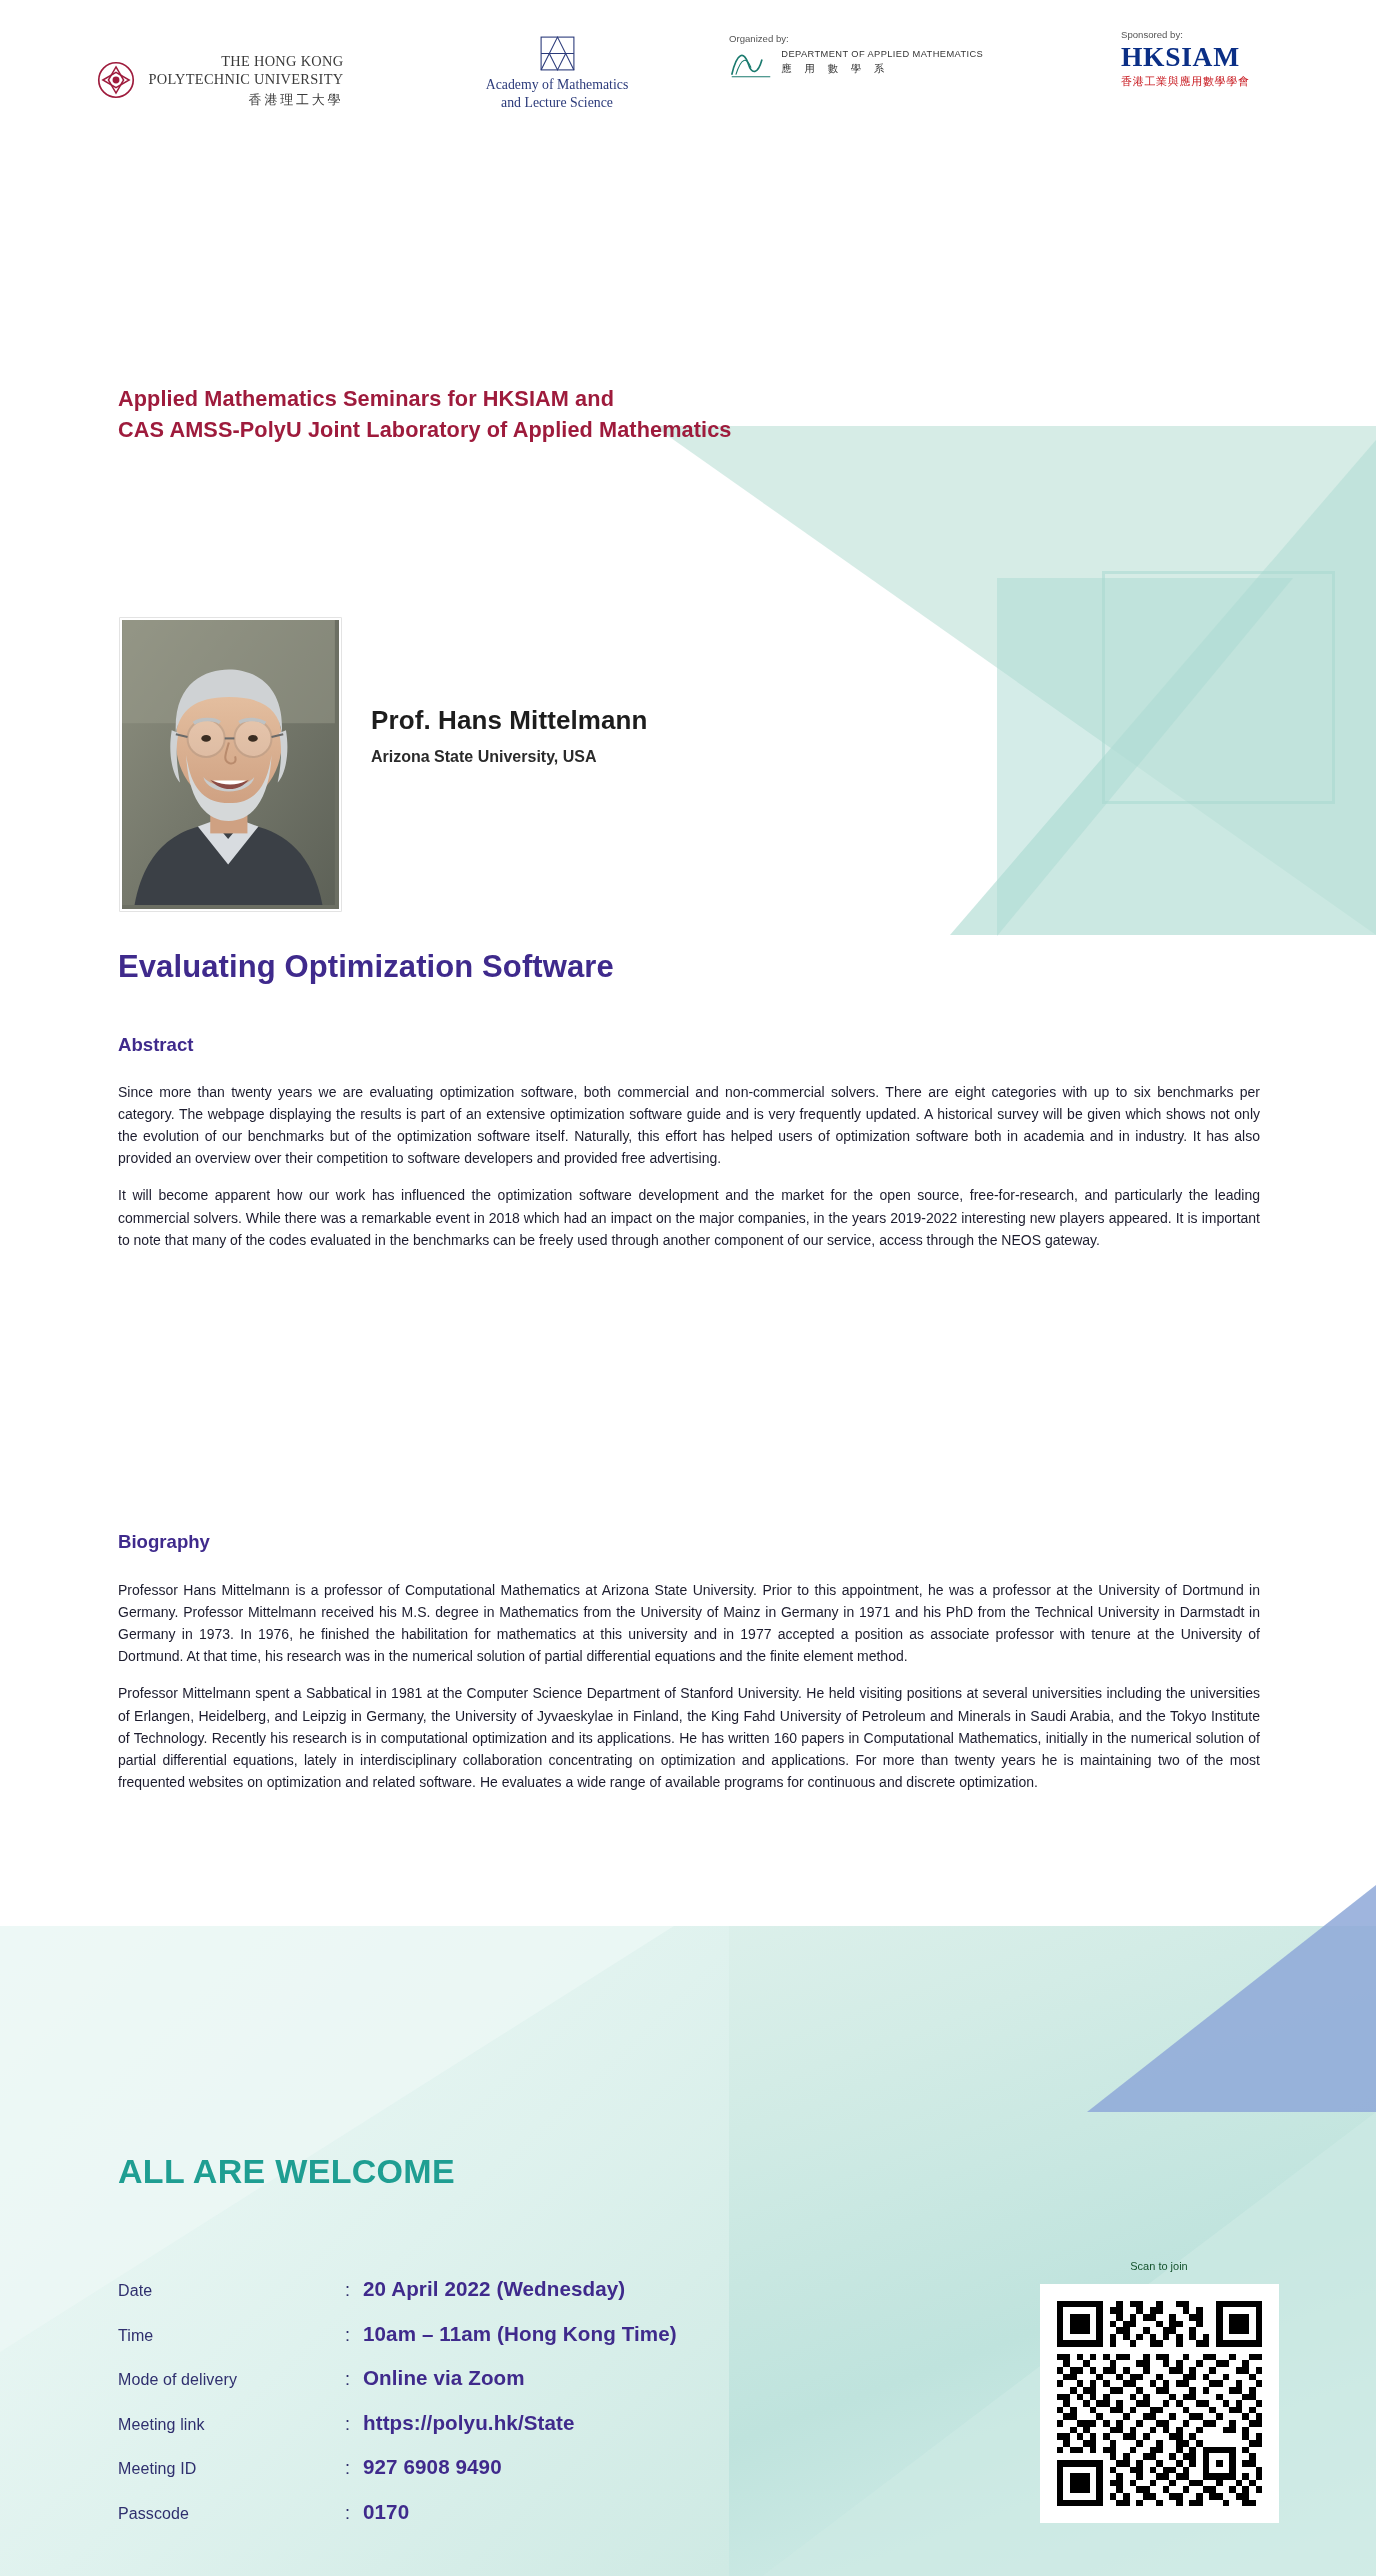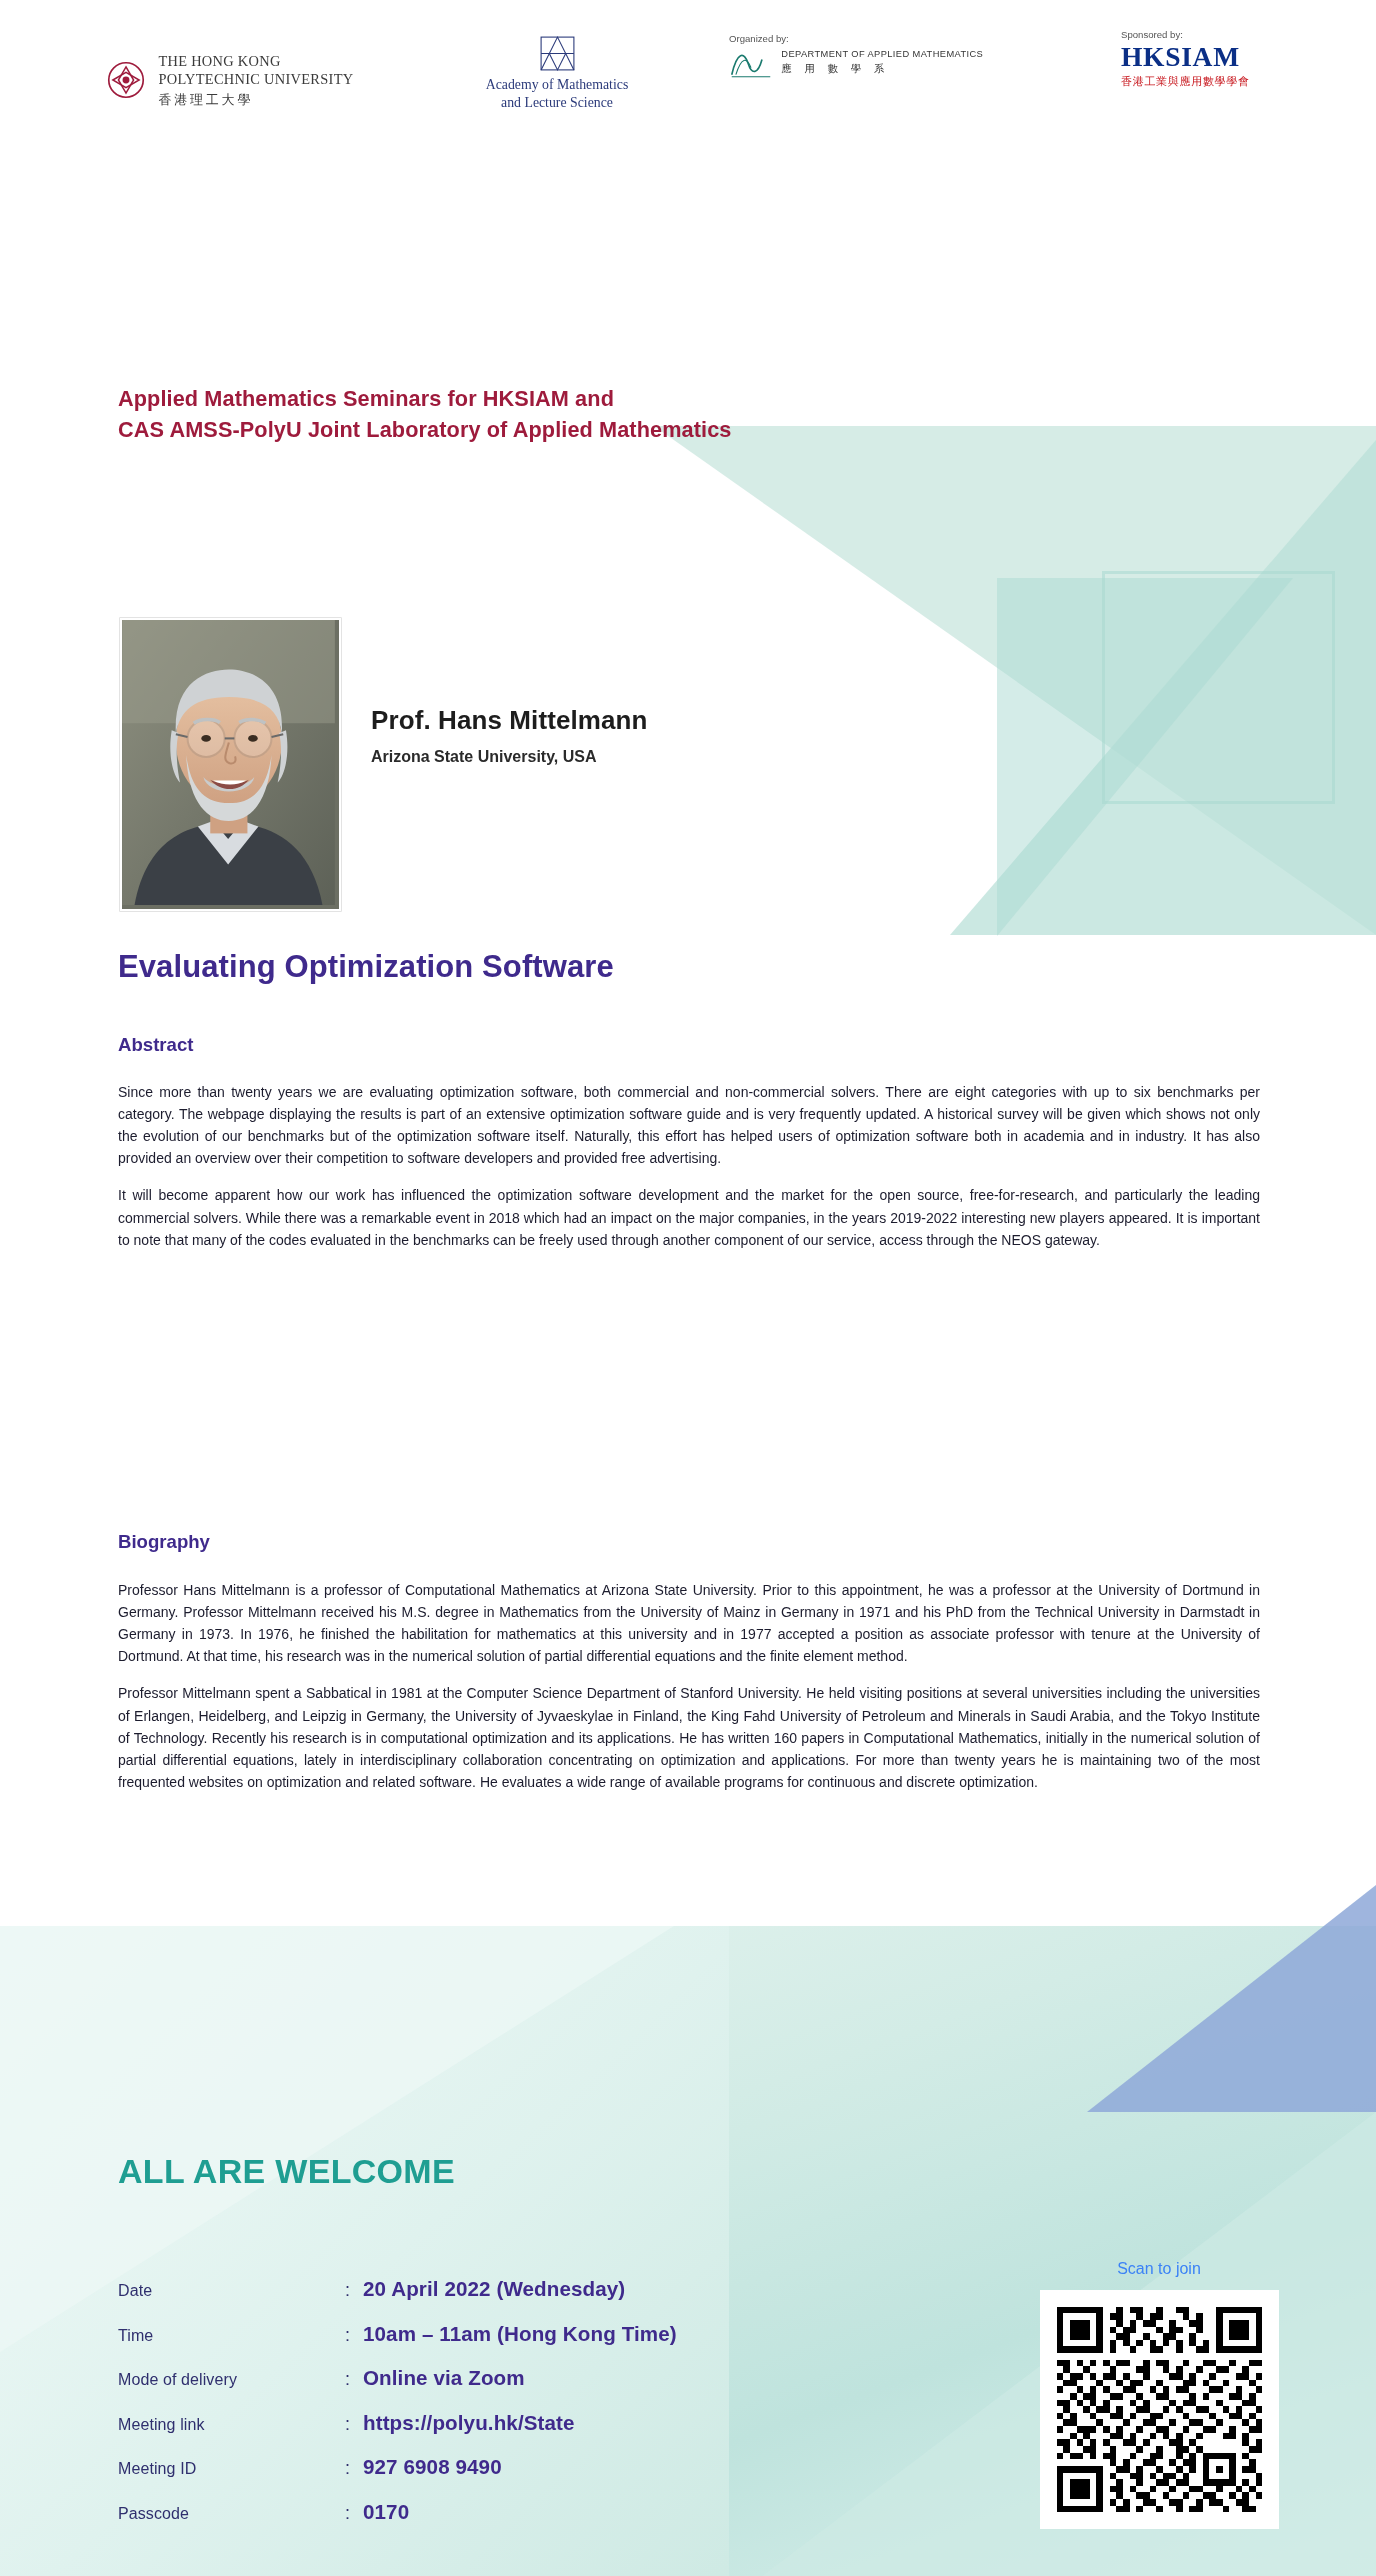--- a/index.html
+++ b/index.html
@@ -106,25 +106,26 @@
   }
 
   
   .header {
     position: relative;
     z-index: 5;
     height: 172px;
   }
   .logo-polyu {
     position: absolute;
-    left: 106px;
+    left: 96px;
     top: 52px;
     display: flex;
     align-items: center;
     gap: 12.4px;
+    text-align: right;
   }
   .polyu-mark {
     width: 40px;
     height: 40px;
     position: relative;
   }
   .polyu-mark svg { display:block; }
   .polyu-text-en {
     font-family: "Liberation Serif", serif;
     font-size: 14.4px;
@@ -340,22 +341,22 @@
   }
 
   .qr-wrap {
     position: absolute;
     left: 1035px;
     top: 2088px;
     width: 248px;
     text-align: center;
   }
   .qr-caption {
-    font-size: 16px;
-    color: #3b82f6;
+    font-size: 11px;
+    color: #14532d;
     margin-bottom: 12.4px;
   }
   .qr-box {
     width: 239px;
     height: 239px;
     background: #ffffff;
     margin: 0 auto;
     padding: 0;
     display: flex;
     align-items: center;

